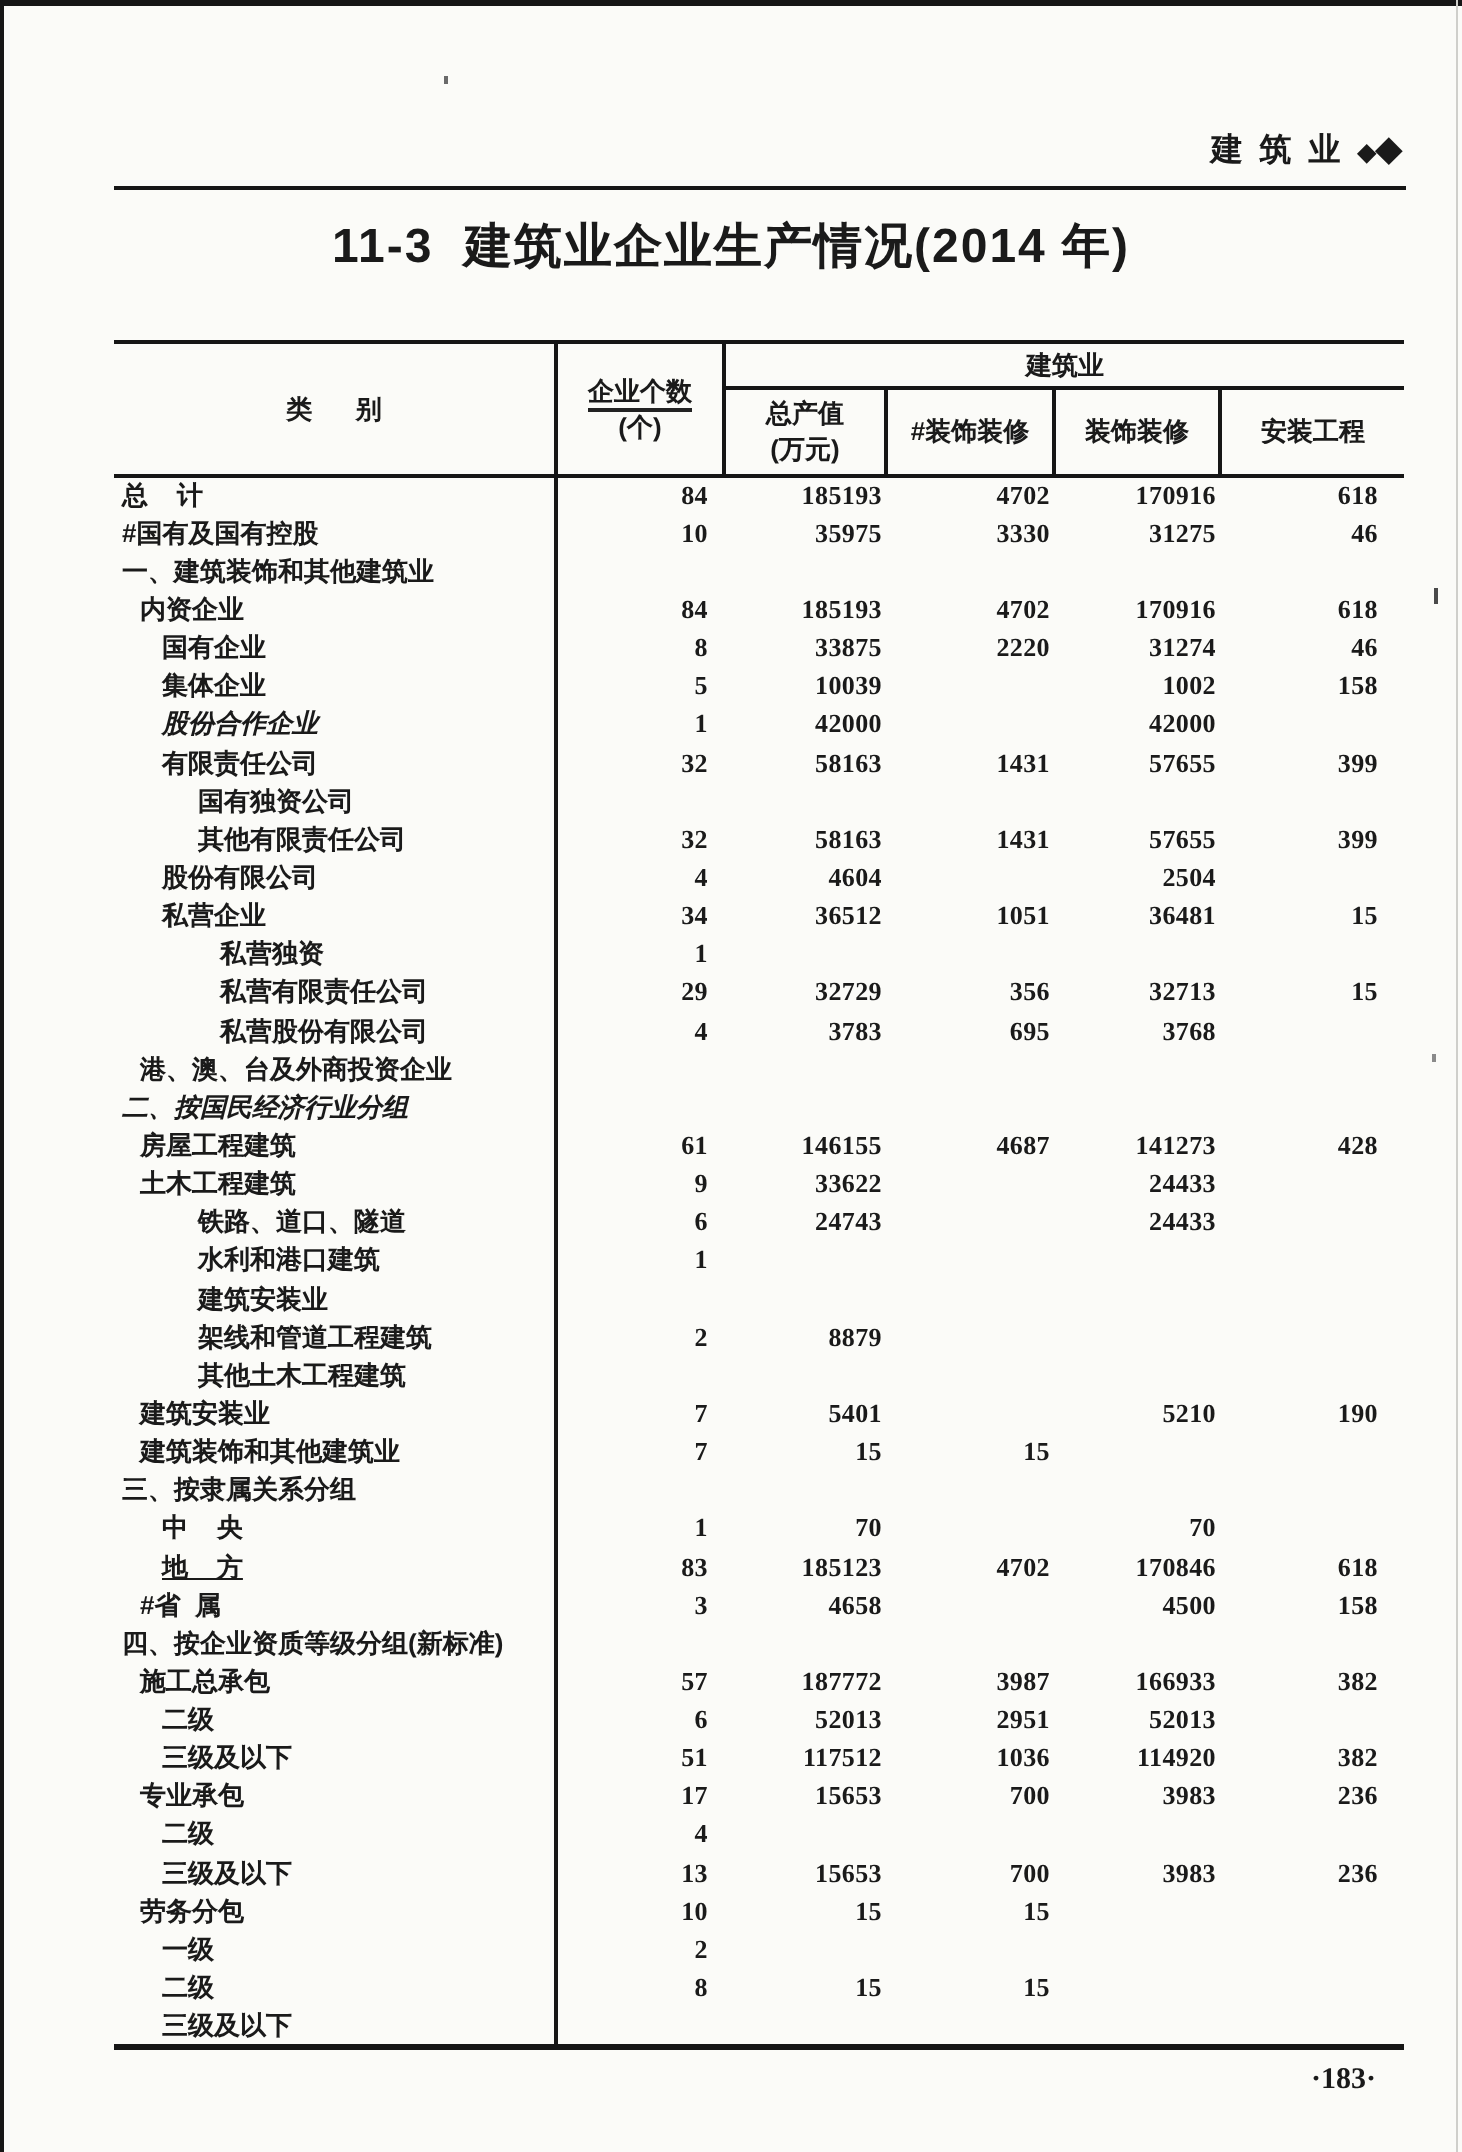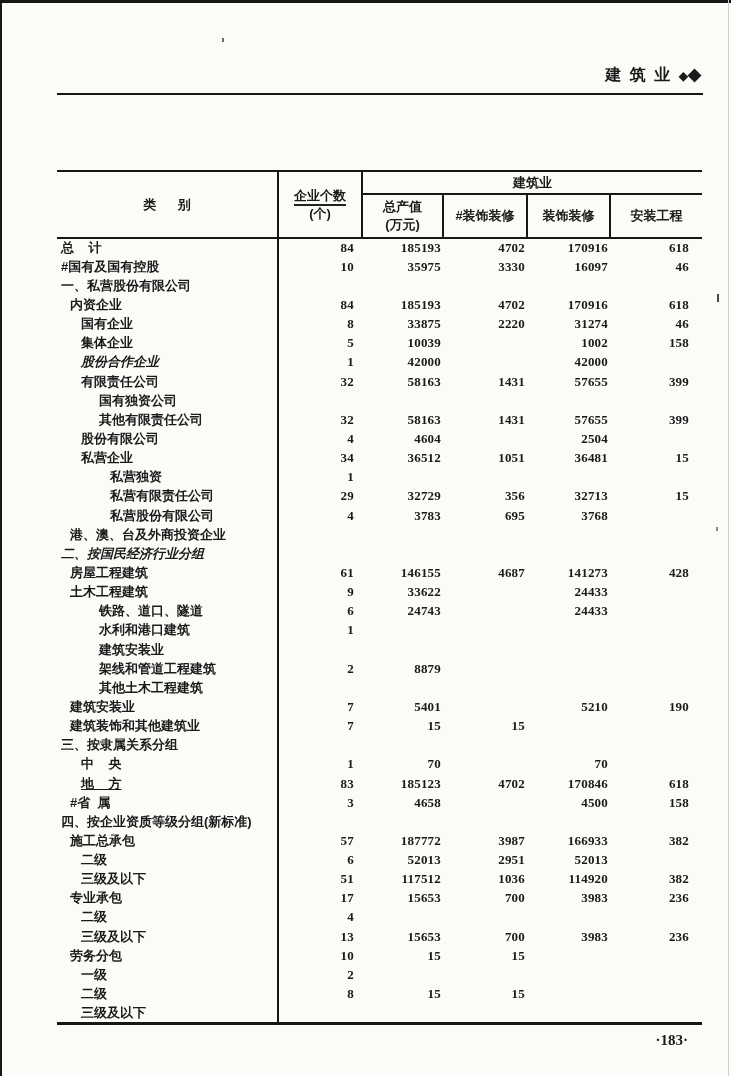--- a/index.html
+++ b/index.html
@@ -65,20 +65,21 @@
   <div class="edge-top"></div>
   <div class="edge-left"></div>
   <div class="edge-right"></div>
   <div class="speck1"></div>
   <div class="speck2"></div>
   <div class="speck3"></div>
 
   <div class="running-head"><span>建 筑 业 </span><span class="d-small">◆</span><span class="d-large">◆</span></div>
   <div class="head-rule"></div>
 
+  <div class="page-title">11-3  建筑业企业生产情况(2014 年)</div>
 
   <div class="tbl-wrap">
     <table>
       <colgroup>
         <col class="c0">
           <col class="c1">
           <col class="c2">
           <col class="c3">
           <col class="c4">
           <col class="c5">
@@ -110,26 +111,26 @@
     <td class="num n2">4702</td>
     <td class="num n3">170916</td>
     <td class="num n4">618</td>
   </tr>
 
   <tr>
     <td class="lbl" style="padding-left: 4px;">#国有及国有控股</td>
     <td class="num n0">10</td>
     <td class="num n1">35975</td>
     <td class="num n2">3330</td>
-    <td class="num n3">16097</td>
+    <td class="num n3">31275</td>
     <td class="num n4">46</td>
   </tr>
 
   <tr>
-    <td class="lbl" style="padding-left: 4px;">一、私营股份有限公司</td>
+    <td class="lbl" style="padding-left: 4px;">一、建筑装饰和其他建筑业</td>
     <td class="num n0"></td>
     <td class="num n1"></td>
     <td class="num n2"></td>
     <td class="num n3"></td>
     <td class="num n4"></td>
   </tr>
 
   <tr>
     <td class="lbl" style="padding-left: 13px;">内资企业</td>
     <td class="num n0">84</td>

